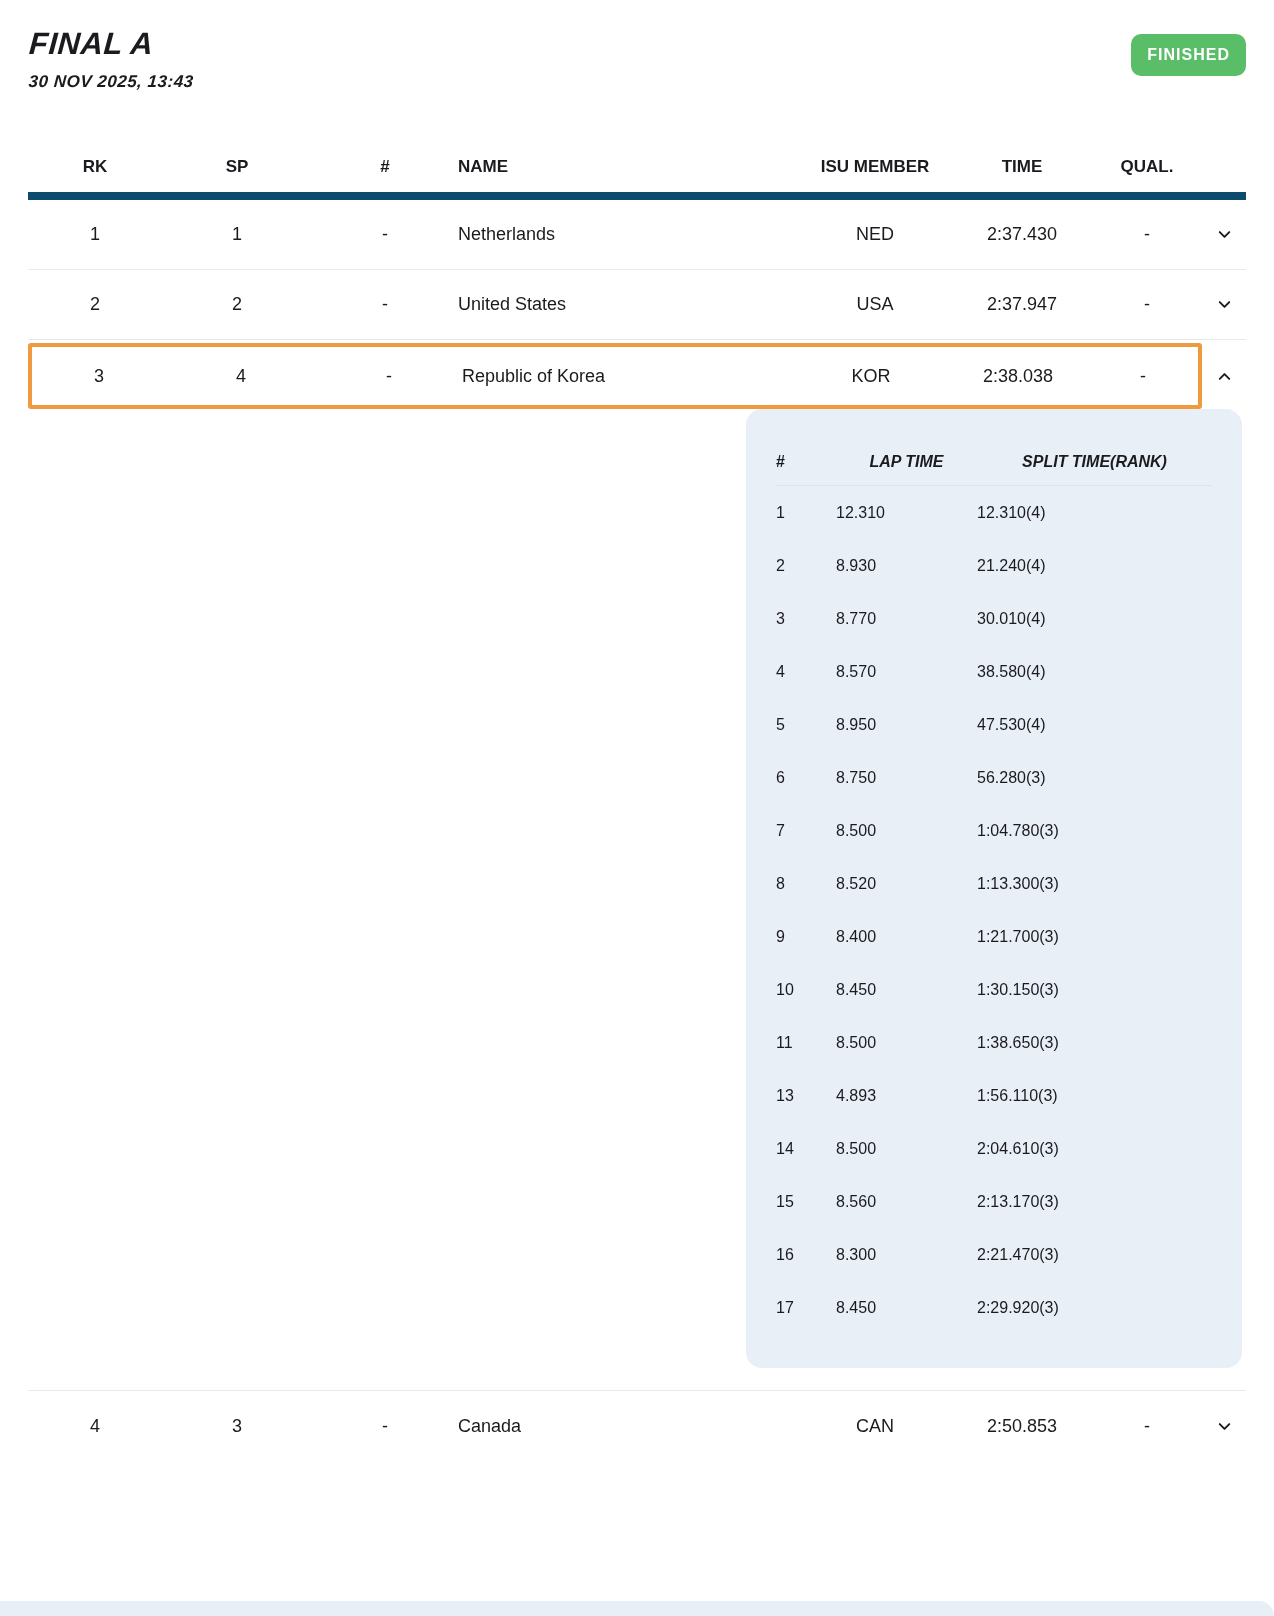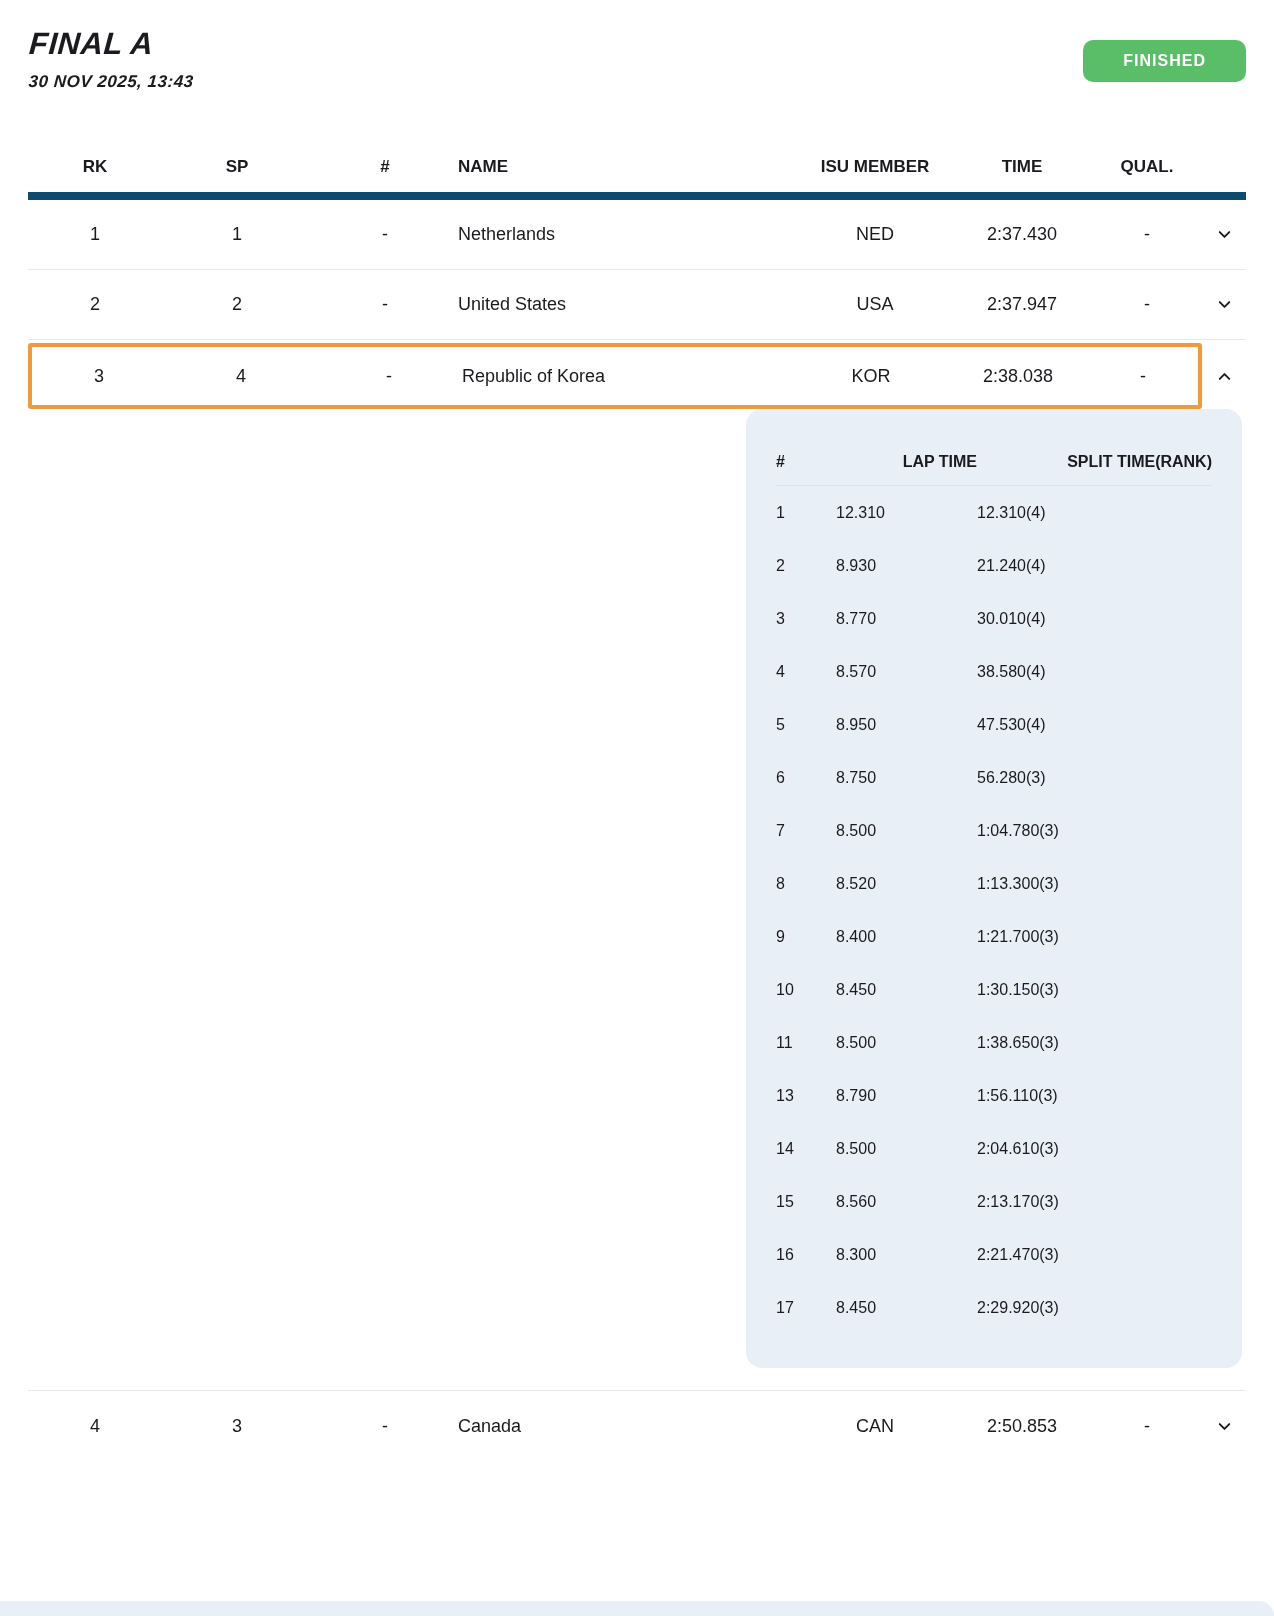--- a/index.html
+++ b/index.html
@@ -32,28 +32,28 @@
   .title-block .event-datetime {
     margin-top: 10px;
     font-size: 17px;
     font-weight: 700;
     font-style: italic;
     letter-spacing: 0.5px;
     transform: skewX(-4deg);
     transform-origin: left bottom;
   }
   .status-badge {
-    margin-top: 14px;
+    margin-top: 8px;
     background: #5abe68;
     color: #ffffff;
     font-size: 16px;
     font-weight: 700;
     letter-spacing: 1px;
     border-radius: 10px;
-    padding: 13px 40px;
+    padding: 13px 16px;
     line-height: 1;
   }
 
   
   .results-table { margin-top: 50px; }
   .rrow {
     display: flex;
     align-items: stretch;
     height: 70px;
   }
@@ -96,21 +96,21 @@
     background: #e9eff7;
     border-radius: 16px;
     padding: 30px 30px 34px 30px;
   }
   .lap-grid-row {
     display: grid;
     grid-template-columns: 60px 1fr 235px;
     align-items: center;
   }
   .lap-header { height: 46px; font-weight: 700; font-size: 16px; }
-  .lap-header .lh-right { text-align: right; }
+  .lap-header .lh-right { text-align: center; font-style: italic; }
   .lap-divider { border-bottom: 1px solid #dde3ed; }
   .lap-row { height: 53px; font-size: 16px; }
   .lap-row .lv-right { text-align: left; }
 
   
   .footer-band {
     position: absolute;
     left: 0; right: 0; bottom: 0;
     height: 15px;
     background: #e9eff7;
@@ -274,21 +274,21 @@
 
   <div class="lap-grid-row lap-row">
     <div>11</div>
     <div class="lv-right">8.500</div>
     <div class="lv-right">1:38.650(3)</div>
   </div>
 
 
   <div class="lap-grid-row lap-row">
     <div>13</div>
-    <div class="lv-right">8.790</div>
+    <div class="lv-right">4.893</div>
     <div class="lv-right">1:56.110(3)</div>
   </div>
 
   <div class="lap-grid-row lap-row">
     <div>14</div>
     <div class="lv-right">8.500</div>
     <div class="lv-right">2:04.610(3)</div>
   </div>
 
   <div class="lap-grid-row lap-row">

